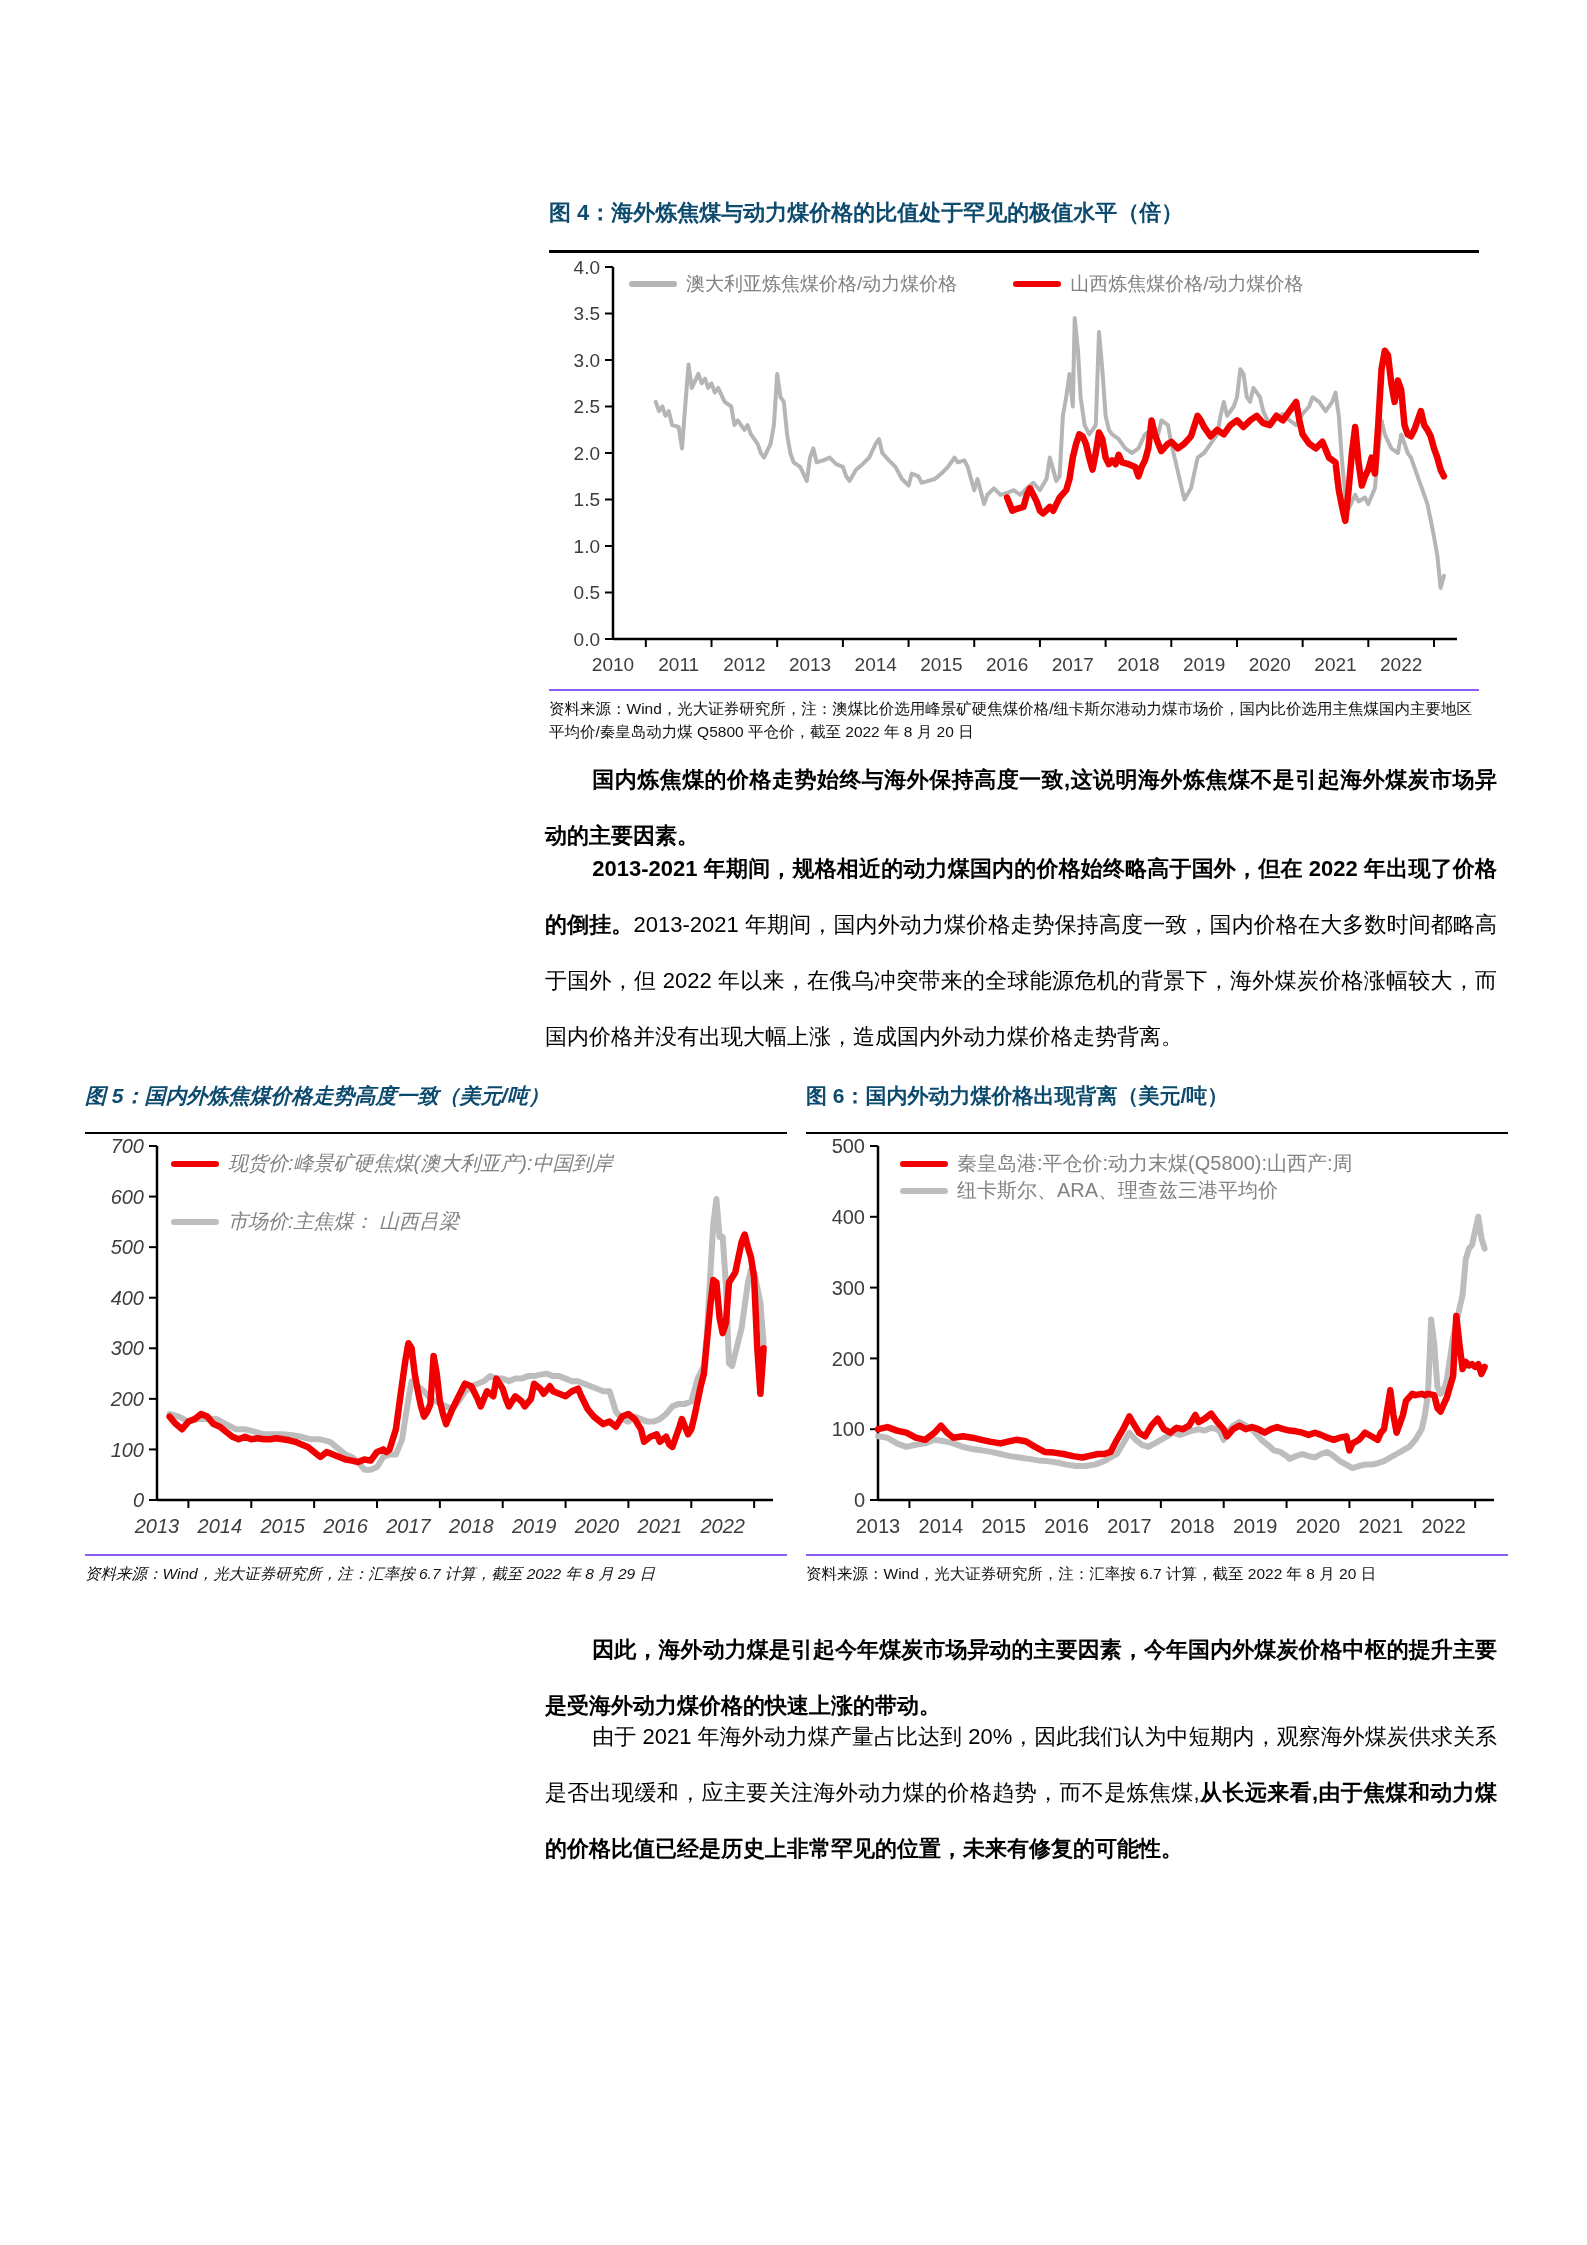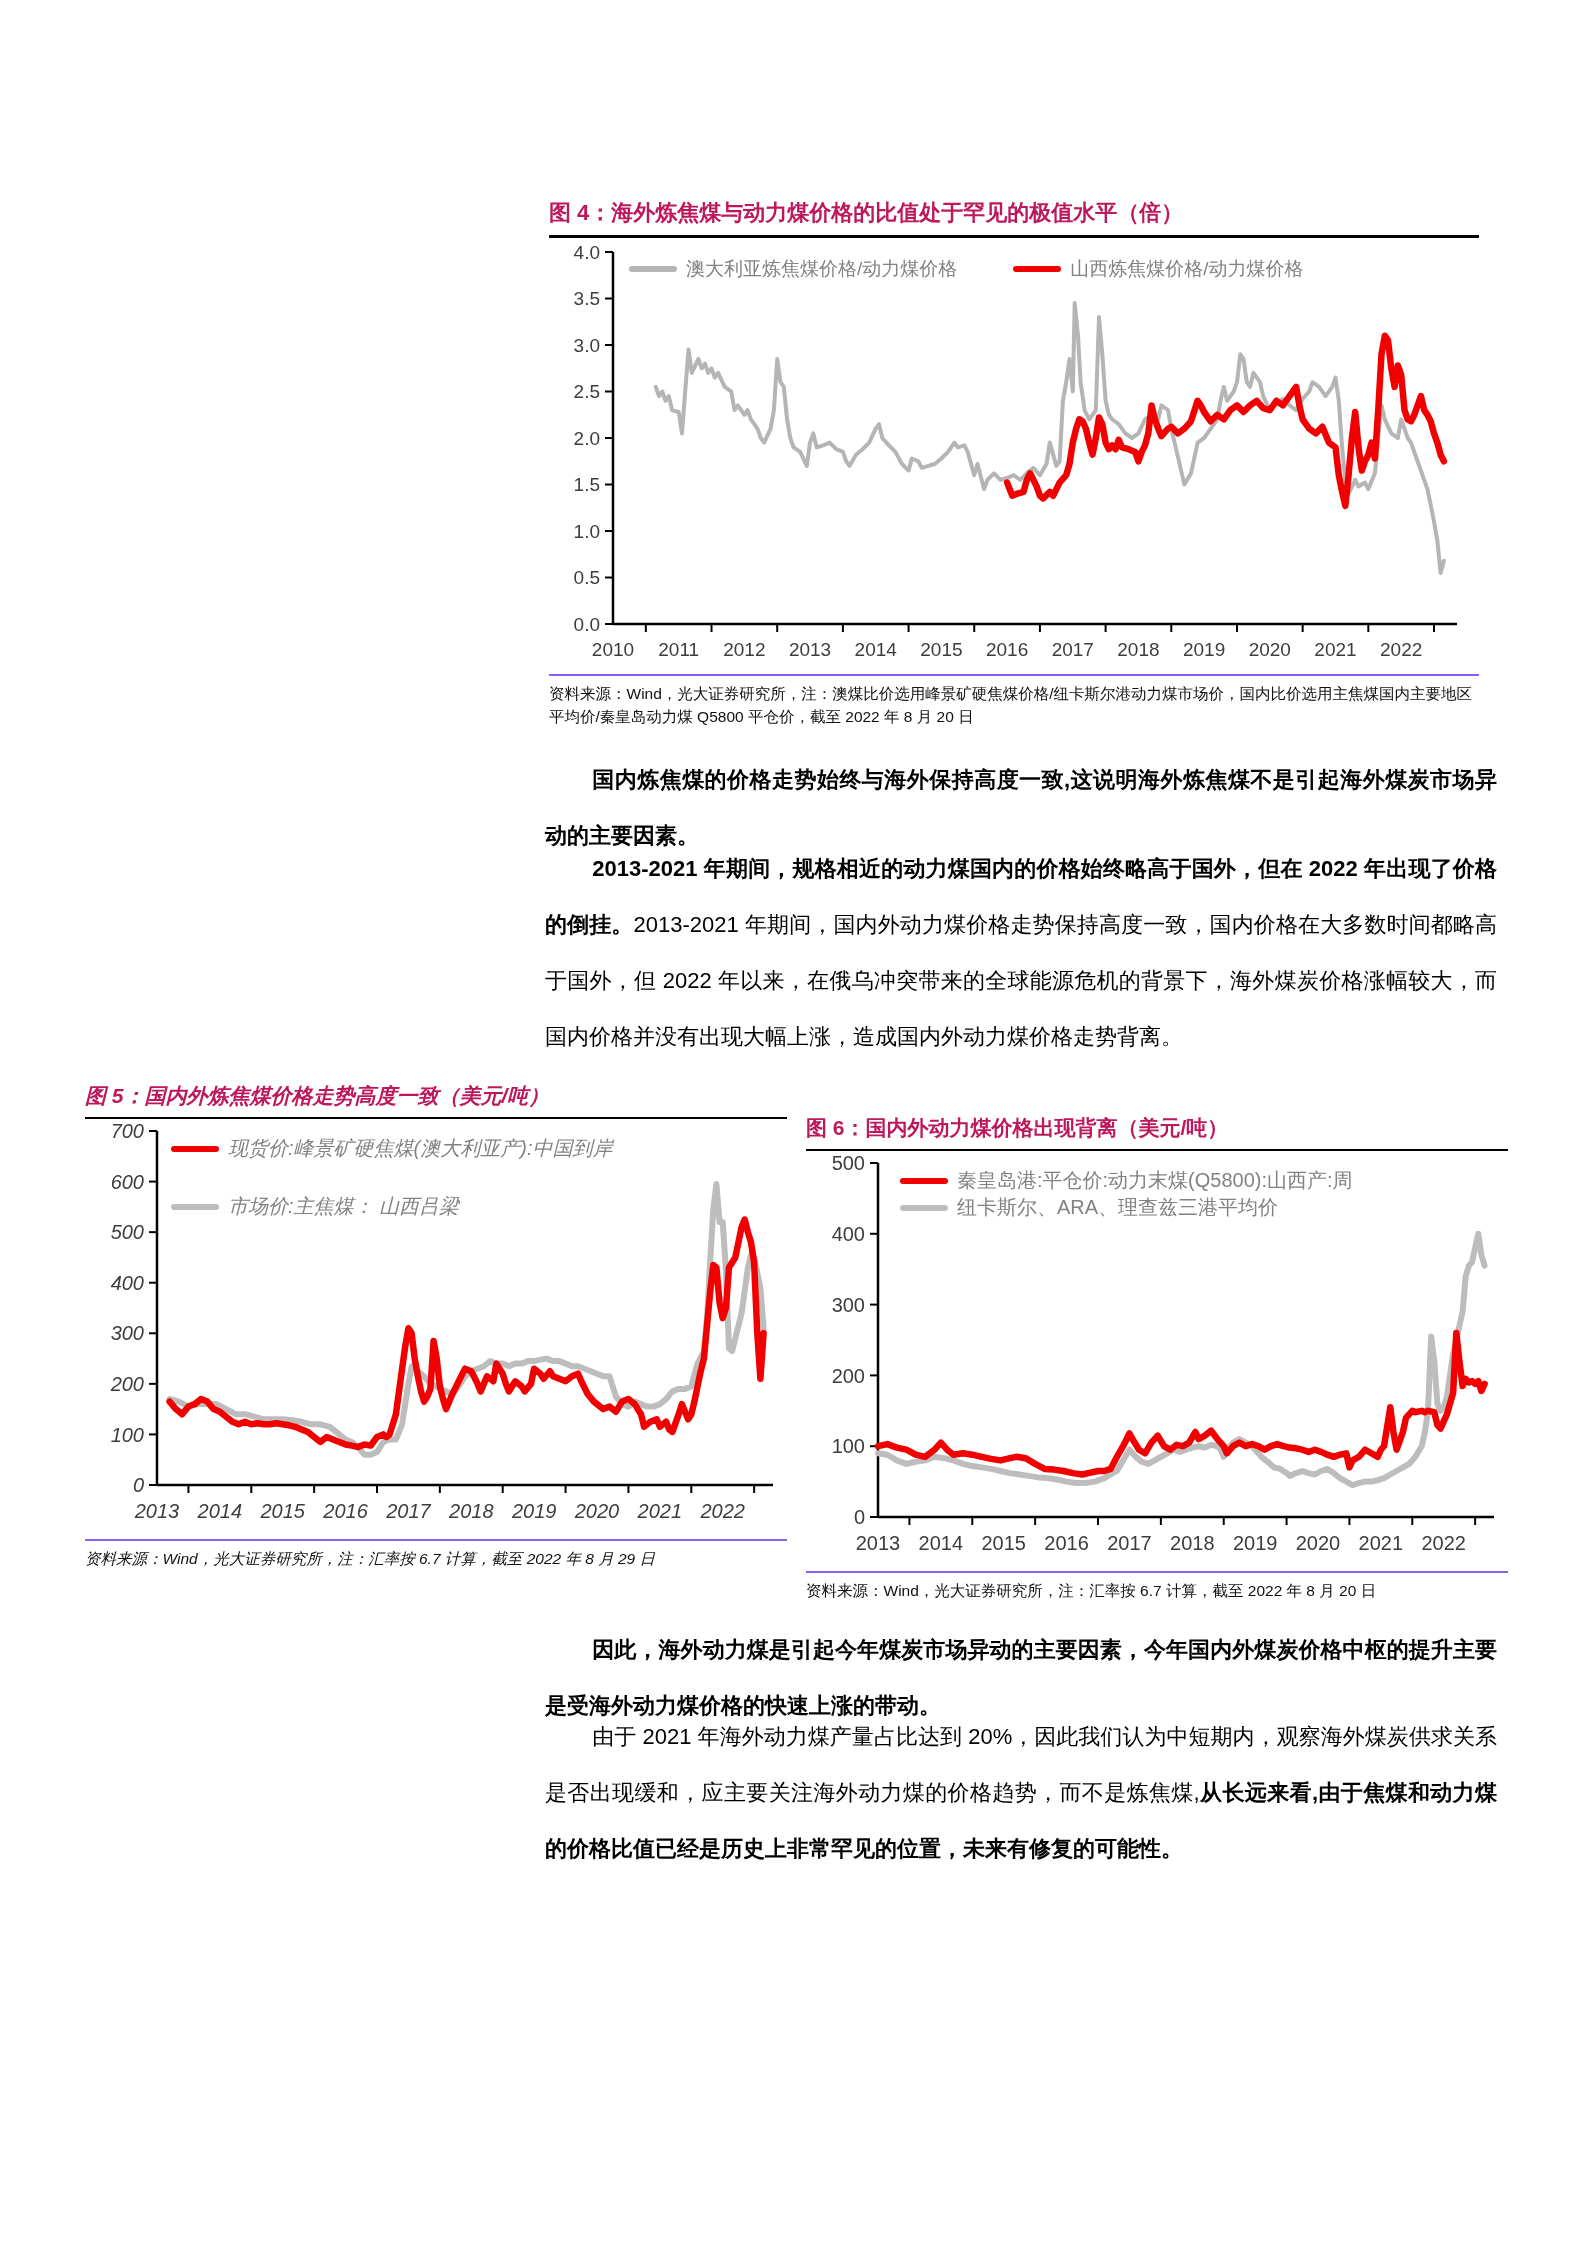--- a/index.html
+++ b/index.html
@@ -1,24 +1,24 @@
 <!DOCTYPE html>
 <html><head>
 <meta charset="utf-8">
 <style>
   html,body{margin:0;padding:0;background:#e8e8e8;}
   .page{position:relative;width:1587px;height:2245px;background:#ffffff;margin:0 auto;
         font-family:"Liberation Sans","DejaVu Sans",sans-serif;color:#000;overflow:hidden;}
   
   .fig{position:absolute;}
-  .fig-title{font-weight:bold;color:#be185d;border-bottom:3px solid #000;padding-bottom:7px;}
+  .fig-title{font-weight:bold;color:#0c4a6e;border-bottom:3px solid #000;padding-bottom:22px;}
   #fig4{left:549px;top:198px;width:930px;}
   #fig4 .fig-title{font-size:22px;}
   #fig5{left:85px;top:1082px;width:702px;font-style:italic;}
-  #fig6{left:806px;top:1082px;width:702px;margin-top:32px;}
+  #fig6{left:806px;top:1082px;width:702px;}
   #fig5 .fig-title,#fig6 .fig-title{font-size:21px;border-bottom-width:2.5px;}
   .chart-wrap{position:relative;width:100%;}
   #fig4 .chart-wrap{height:436px;}
   #fig5 .chart-wrap,#fig6 .chart-wrap{height:420px;}
   .chart-wrap svg{position:absolute;left:0;top:0;}
   .source-note{border-top:2px solid #8b5cf6;padding-top:6px;font-size:15.5px;line-height:23px;color:#111;}
   
   .legend{position:absolute;display:flex;align-items:flex-start;}
   .legend.row{flex-direction:row;}
   .legend.col{flex-direction:column;}

